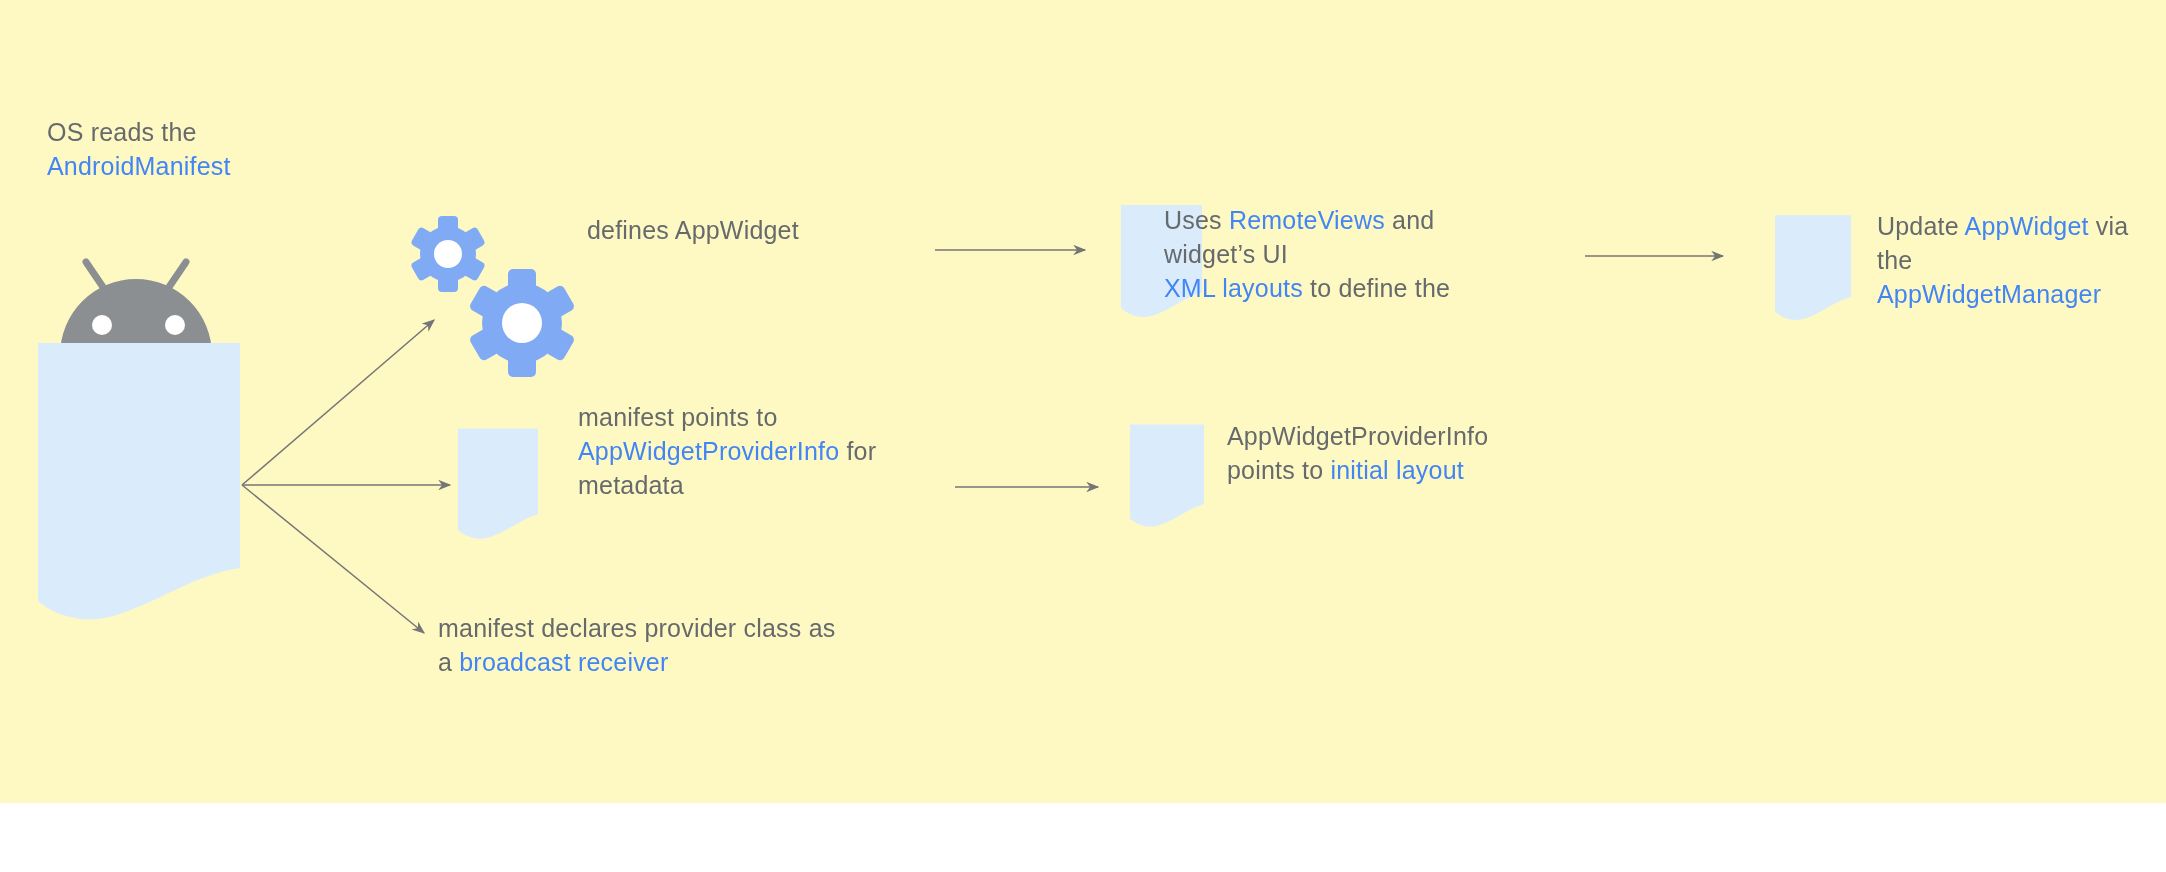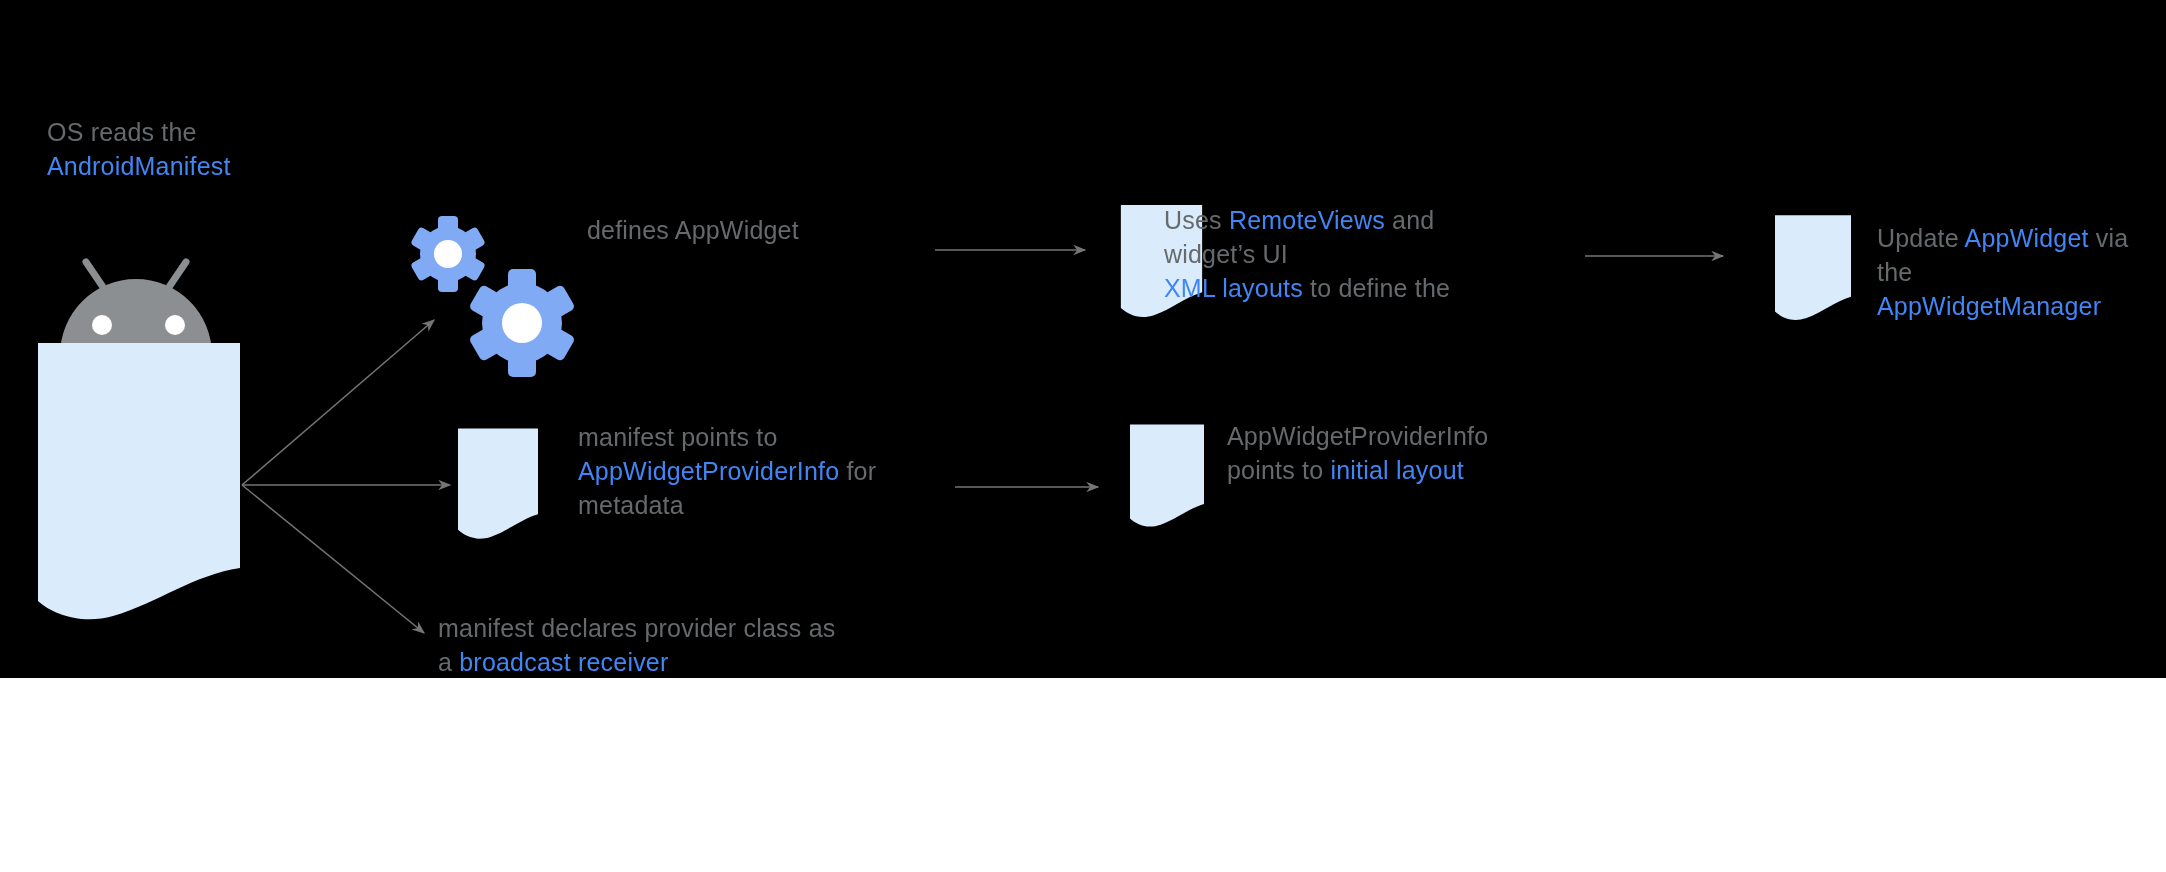--- a/index.html
+++ b/index.html
@@ -1,19 +1,19 @@
 <!DOCTYPE html>
 <html><head>
 <meta charset="utf-8">
 <style>
   html,body{margin:0;padding:0;background:#ffffff;}
   #canvas{
     position:relative;
-    width:2166px;height:678px;
-    background:#000000;
+    width:2166px;height:803px;
+    background:#fef9c3;
     font-family:"Liberation Sans",sans-serif;
     overflow:hidden;
   }
   .abs{position:absolute;}
   .txt{
     position:absolute;
     font-size:25px;
     line-height:34px;
     letter-spacing:0.2px;
     color:#666a6d;
@@ -110,29 +110,29 @@
   <div class="txt" style="left:1164px;top:203px">
     <div>
       <span>Uses </span><span class="link">RemoteViews</span><span> and</span>
     </div>
     <div><span>widget’s UI</span></div>
     <div>
       <span class="link">XML layouts</span><span> to define the</span>
     </div>
   </div>
 
-  <div class="txt" style="left:1877px;top:221px">
+  <div class="txt" style="left:1877px;top:209px">
     <div>
       <span>Update </span><span class="link">AppWidget</span><span> via</span>
     </div>
     <div><span>the</span></div>
     <div><span class="link">AppWidgetManager</span></div>
   </div>
 
-  <div class="txt" style="left:578px;top:420px">
+  <div class="txt" style="left:578px;top:400px">
     <div><span>manifest points to</span></div>
     <div>
       <span class="link">AppWidgetProviderInfo</span><span> for</span>
     </div>
     <div><span>metadata</span></div>
   </div>
 
   <div class="txt" style="left:1227px;top:419px">
     <div><span>AppWidgetProviderInfo</span></div>
     <div>

